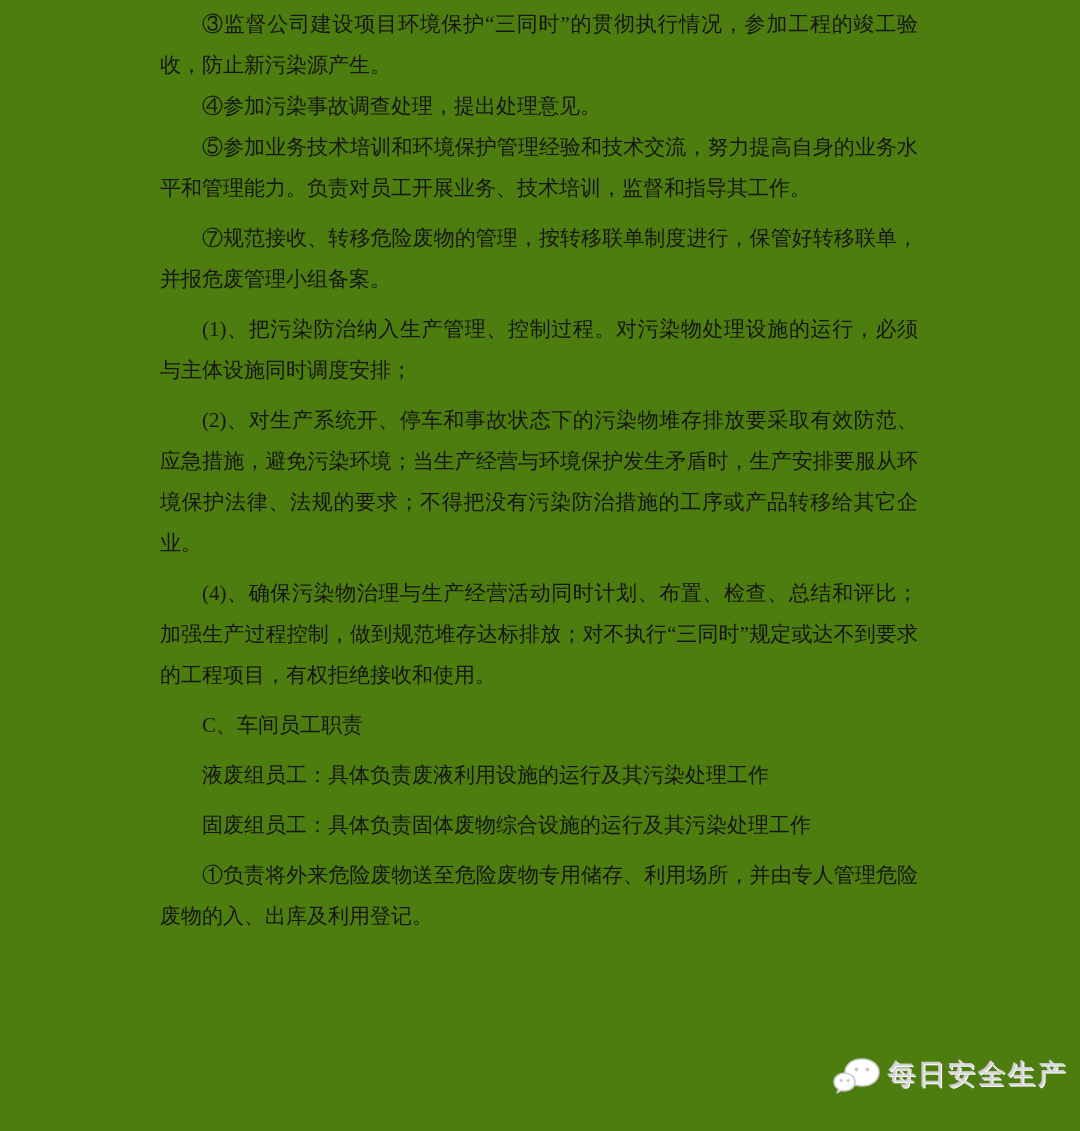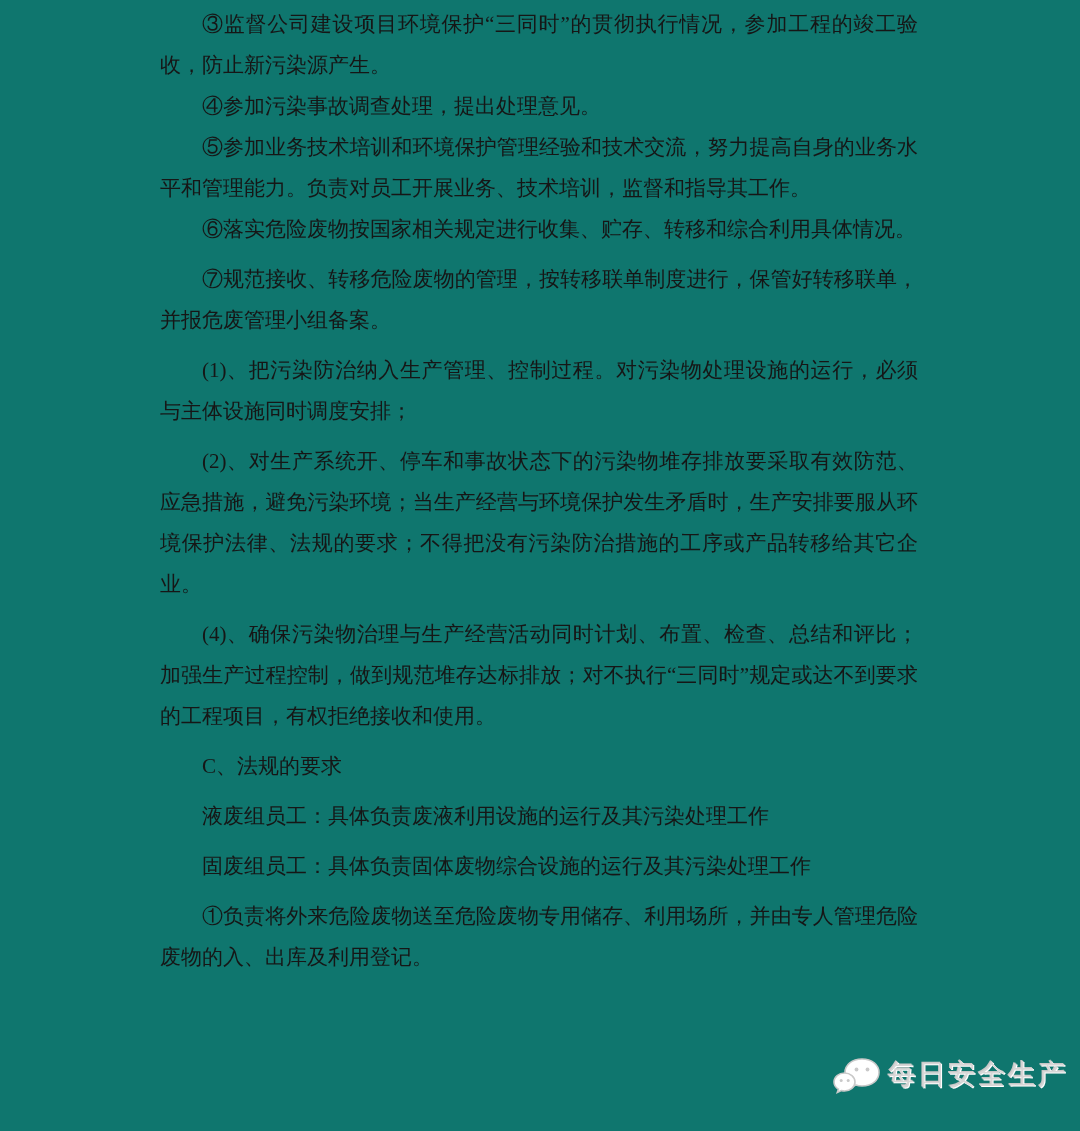--- a/index.html
+++ b/index.html
@@ -10,21 +10,21 @@
   body {
     width: 1080px;
     height: 1131px;
     position: relative;
     overflow: hidden;
     font-family: "Liberation Serif", "DejaVu Serif", serif;
   }
   .page {
     position: absolute;
     inset: 0;
-    background: #0f766e;
+    background: #4d7c0f;
   }
   .doc {
     position: absolute;
     left: 160px;
     top: 4px;
     width: 758px;
     color: #161616;
     font-size: 21px;
     line-height: 41px;
     text-align: justify;
@@ -62,26 +62,25 @@
 </style>
 </head>
 <body>
 
 <div class="page">
 
   <div class="doc">
     <p>③监督公司建设项目环境保护“三同时”的贯彻执行情况，参加工程的竣工验收，防止新污染源产生。</p>
     <p>④参加污染事故调查处理，提出处理意见。</p>
     <p>⑤参加业务技术培训和环境保护管理经验和技术交流，努力提高自身的业务水平和管理能力。负责对员工开展业务、技术培训，监督和指导其工作。</p>
-    <p>⑥落实危险废物按国家相关规定进行收集、贮存、转移和综合利用具体情况。</p>
     <p class="sp">⑦规范接收、转移危险废物的管理，按转移联单制度进行，保管好转移联单，并报危废管理小组备案。</p>
     <p class="sp">(1)、把污染防治纳入生产管理、控制过程。对污染物处理设施的运行，必须与主体设施同时调度安排；</p>
     <p class="sp">(2)、对生产系统开、停车和事故状态下的污染物堆存排放要采取有效防范、应急措施，避免污染环境；当生产经营与环境保护发生矛盾时，生产安排要服从环境保护法律、法规的要求；不得把没有污染防治措施的工序或产品转移给其它企业。</p>
     <p class="sp">(4)、确保污染物治理与生产经营活动同时计划、布置、检查、总结和评比；加强生产过程控制，做到规范堆存达标排放；对不执行“三同时”规定或达不到要求的工程项目，有权拒绝接收和使用。</p>
-    <p class="sp">C、法规的要求</p>
+    <p class="sp">C、车间员工职责</p>
     <p class="sp">液废组员工：具体负责废液利用设施的运行及其污染处理工作</p>
     <p class="sp">固废组员工：具体负责固体废物综合设施的运行及其污染处理工作</p>
     <p class="sp">①负责将外来危险废物送至危险废物专用储存、利用场所，并由专人管理危险废物的入、出库及利用登记。</p>
   </div>
 
   <div class="watermark">
     <span>
       <svg width="50" height="42" viewBox="0 0 50 42">
         <g stroke="#c9c9c9" stroke-width="1.6" fill="#ffffff">
           <path d="M30 3 C40 3 47 9 47 16.5 C47 24 40 30 30 30 C27.8 30 25.7 29.7 23.8 29.1 L18 32 L19.6 27.2 C15.6 24.8 13 20.9 13 16.5 C13 9 20 3 30 3 Z"></path>

